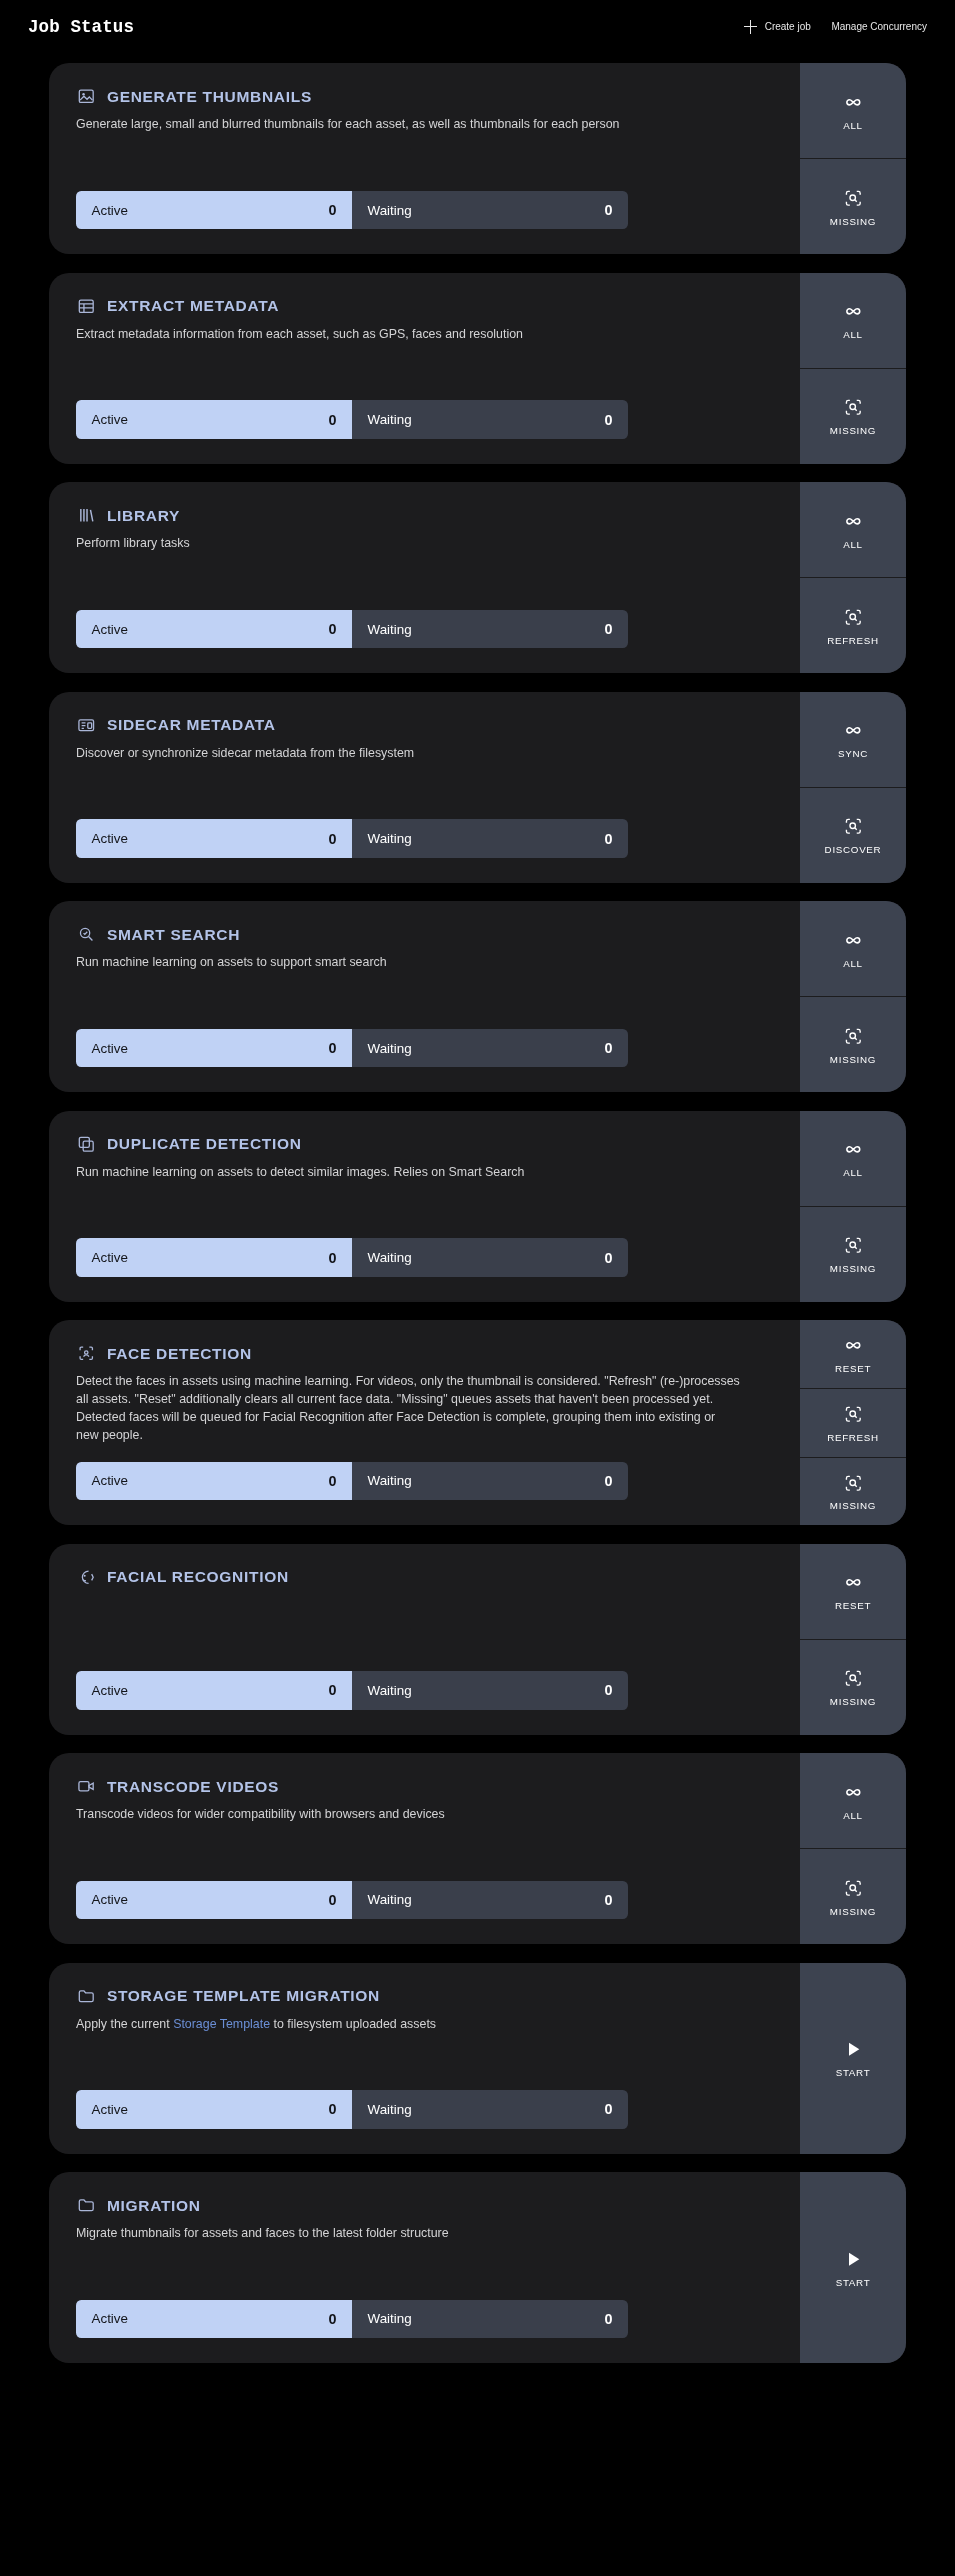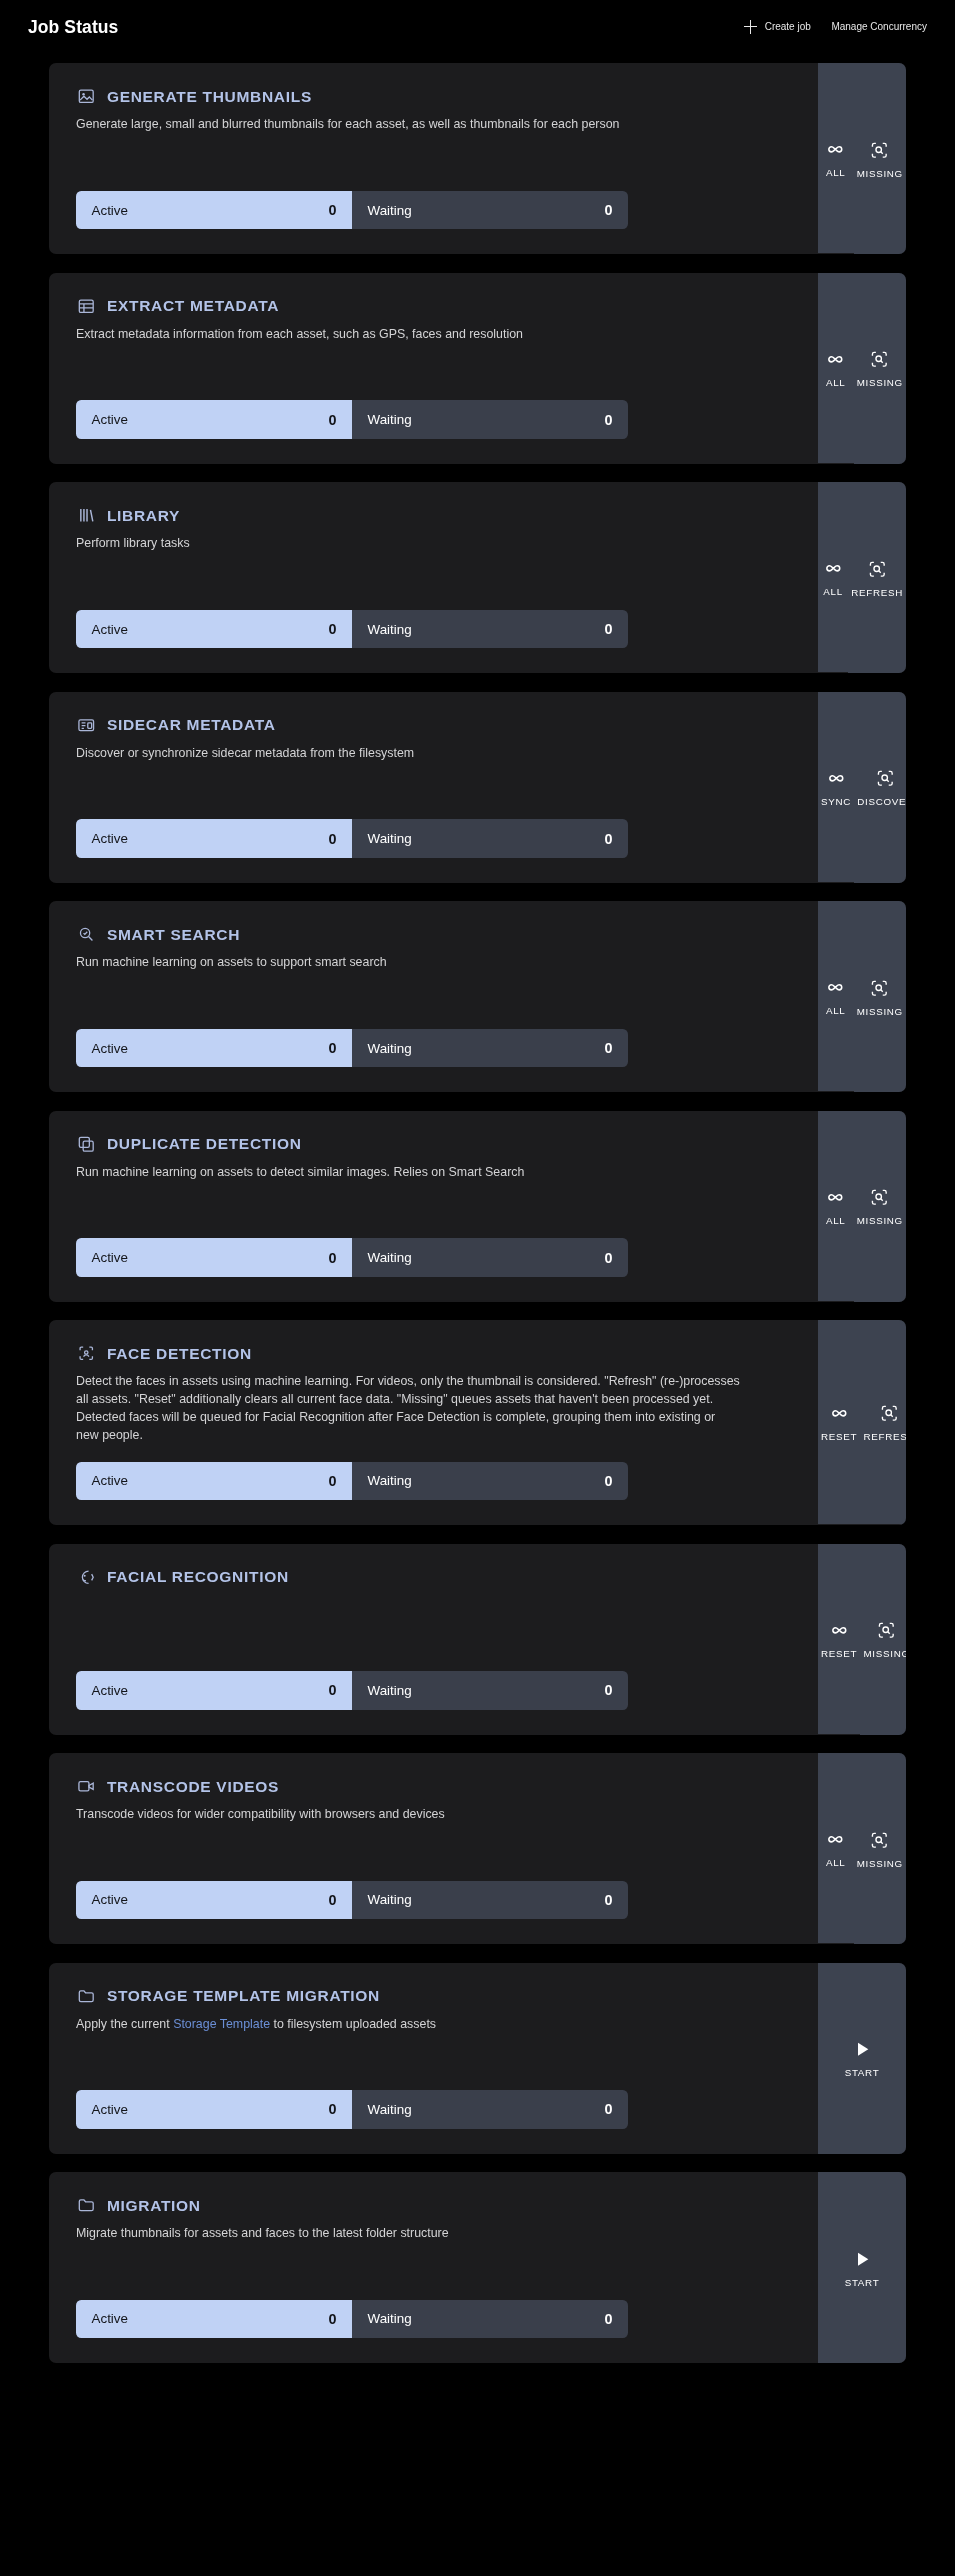--- a/index.html
+++ b/index.html
@@ -22,20 +22,21 @@
     display: flex;
     align-items: center;
     padding: 0 28px 0 28px;
     position: relative;
   }
   .topbar-title {
     font-size: 17.5px;
     font-weight: 600;
     color: #ffffff;
     letter-spacing: 0.1px;
+    font-family: Liberation Mono, monospace;
   }
   .topbar-actions {
     margin-left: auto;
     display: flex;
     align-items: center;
     gap: 20.6px;
   }
   .topbar-btn {
     display: flex;
     align-items: center;
@@ -60,21 +61,21 @@
 
   
   .joblist {
     padding: 9.3px 49px 36px 49px;
     display: flex;
     flex-direction: column;
     gap: 18.5px;
   }
   .job-card {
     background: #1c1c1e;
-    border-radius: 7px;
+    border-radius: 20px;
     display: flex;
     overflow: hidden;
     min-height: 191px;
     justify-content: flex-end;
   }
   .job-main {
     flex: 1;
     padding: 23px 27px 25px 27px;
     display: flex;
     flex-direction: column;
@@ -134,24 +135,24 @@
   }
   .counter.waiting {
     background: #3a3f4b;
     color: #ffffff;
   }
   .counter .label { font-weight: 400; }
   .counter .value { font-weight: 700; font-size: 14.4px; }
 
   
   .job-actions {
-    width: 88px;
+    width: 106px;
     flex: none;
     display: flex;
-    flex-direction: row;
+    flex-direction: column;
   }
   .action-btn {
     flex: 1;
     background: #3d4350;
     display: flex;
     flex-direction: column;
     align-items: center;
     justify-content: center;
     gap: 6.2px;
     cursor: pointer;

